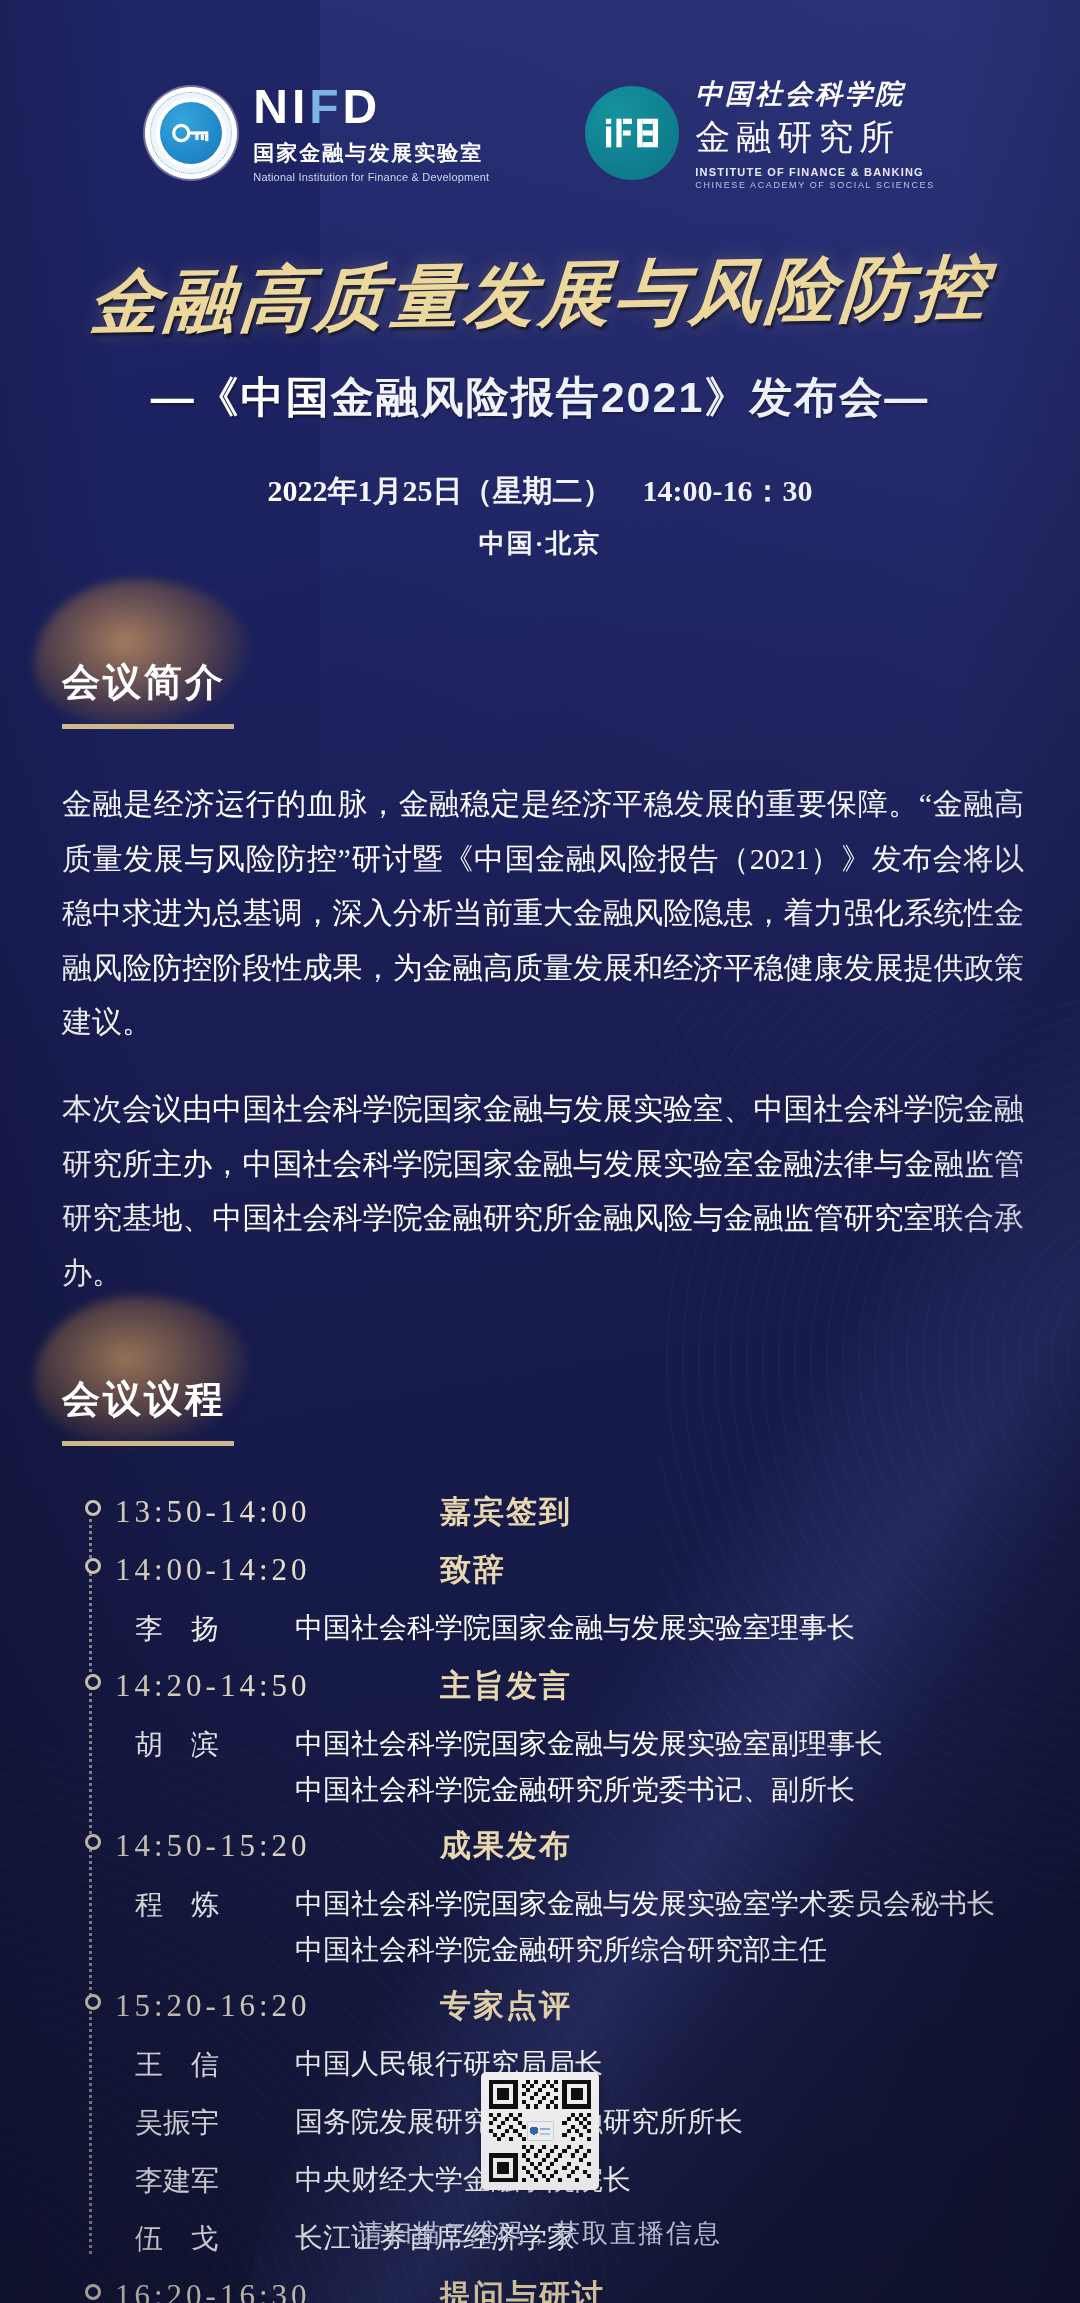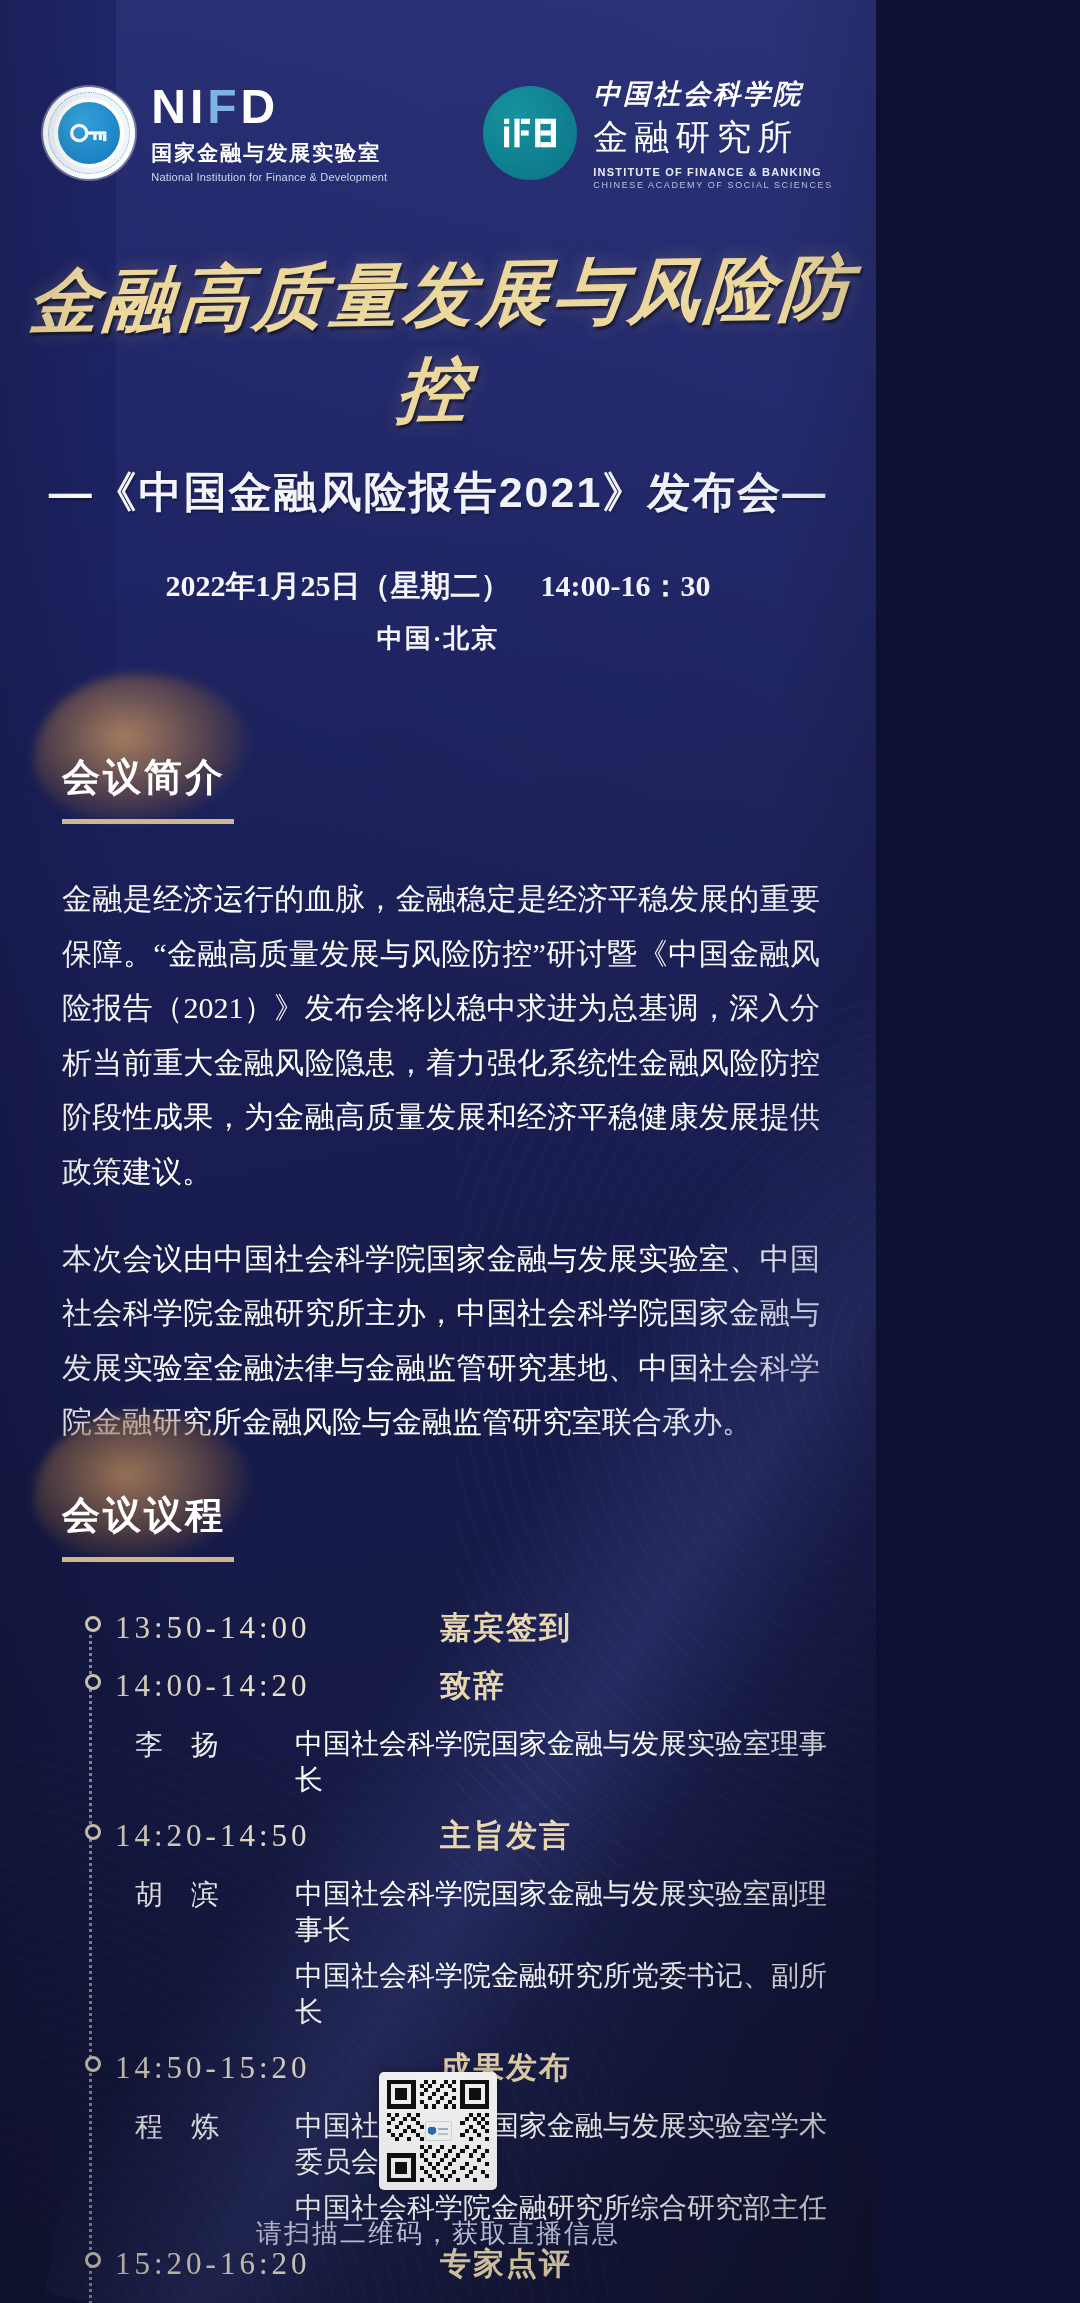--- a/index.html
+++ b/index.html
@@ -1,17 +1,17 @@
 <!DOCTYPE html>
 <html><head>
 <meta charset="utf-8">
 <style>
   html,body{margin:0;padding:0;background:#0d1030;}
   .poster{
-    position:relative;width:876px;height:2303px;overflow:hidden;
+    position:relative;width:1080px;height:2303px;overflow:hidden;
     background:linear-gradient(170deg,#1f2566 0%,#1c2160 22%,#191d52 45%,#161a46 70%,#131634 100%);
     font-family:"Liberation Sans","DejaVu Sans",sans-serif;color:#fff;
   }
   
   .bg-sheen{position:absolute;top:0;right:0;width:760px;height:1700px;pointer-events:none;
     background:linear-gradient(205deg,rgba(96,110,200,.20) 0%,rgba(96,110,200,.08) 35%,transparent 62%);}
   .bg-diag{position:absolute;top:880px;right:-260px;width:980px;height:1500px;transform:rotate(9deg);pointer-events:none;
     background:linear-gradient(115deg,transparent 38%,rgba(78,90,175,.28) 50%,rgba(60,70,150,.10) 58%,transparent 68%);}
   .bg-waves-r{position:absolute;top:1000px;right:0;width:420px;height:900px;opacity:.35;pointer-events:none;
     background:repeating-radial-gradient(circle at 120% 40%,rgba(255,255,255,.05) 0 2px,transparent 2px 16px);}
@@ -51,21 +51,21 @@
   .location{margin-top:14px;text-align:center;font-size:26px;font-weight:bold;font-family:"Liberation Serif","DejaVu Serif",serif;letter-spacing:2px;}
 
   
   .section-header{position:relative;margin-left:62px;width:max-content;}
   .blob{position:absolute;left:-28px;top:-78px;width:215px;height:150px;z-index:0;filter:blur(5px);
     border-radius:48% 52% 58% 42% / 58% 46% 54% 42%;
     background:radial-gradient(ellipse at 42% 42%,rgba(190,140,95,.85) 0%,rgba(130,92,62,.45) 52%,rgba(90,70,60,.15) 70%,transparent 80%);}
   .section-header h2{position:relative;z-index:1;margin:0;font-size:38px;font-weight:bold;letter-spacing:3px;}
   .rule{position:relative;z-index:1;width:172px;height:5px;background:#cdb88e;margin-top:16px;}
   .sec-intro{margin-top:96px;}
-  .sec-agenda{margin-top:40px;}
+  .sec-agenda{margin-top:74px;}
 
   
   .intro-text{margin:48px 56px 0 62px;font-family:"Liberation Serif","DejaVu Serif",serif;
     font-size:30px;line-height:1.82;text-align:justify;}
   .intro-text p{margin:0;}
   .intro-text p + p{margin-top:32px;}
 
   
   .agenda{position:relative;margin:46px 40px 0 85px;padding-left:30px;}
   .timeline{position:absolute;left:4px;top:20px;height:742px;border-left:3px dotted rgba(233,224,200,.65);}

